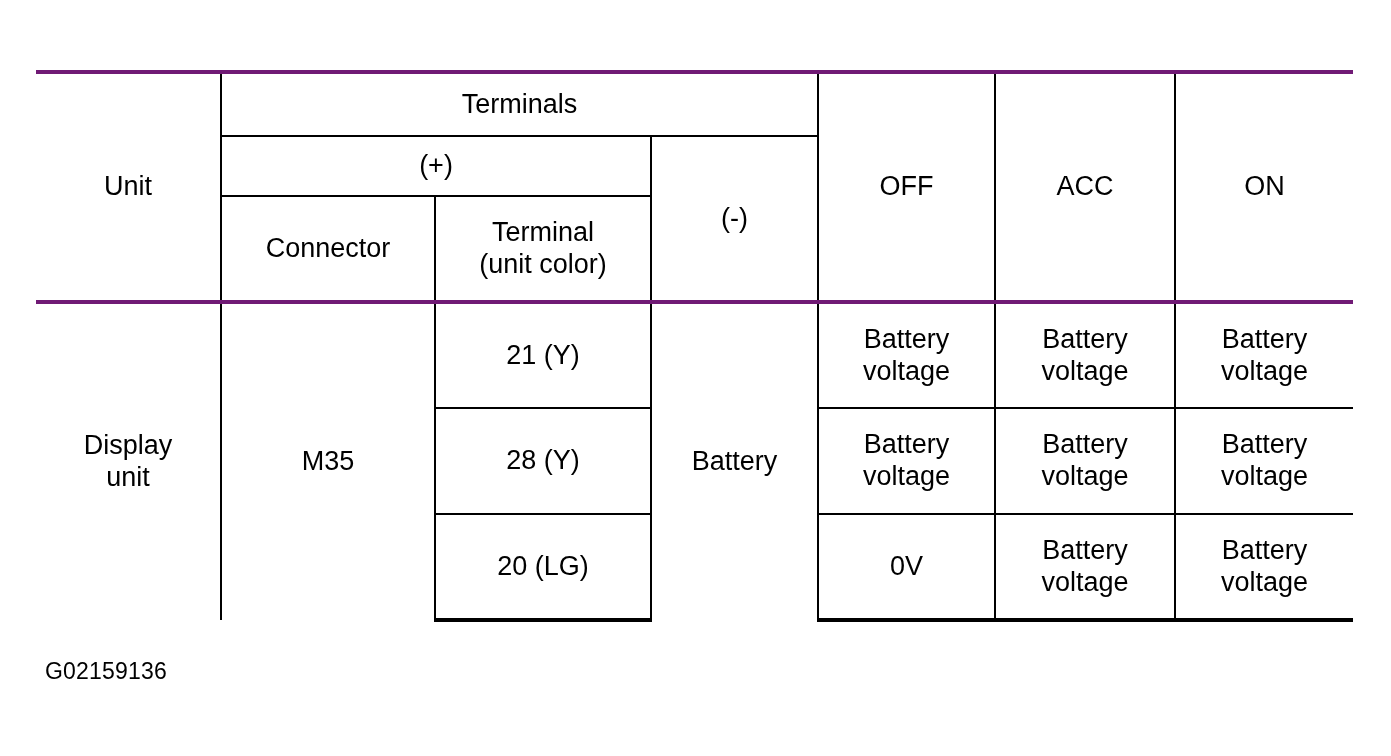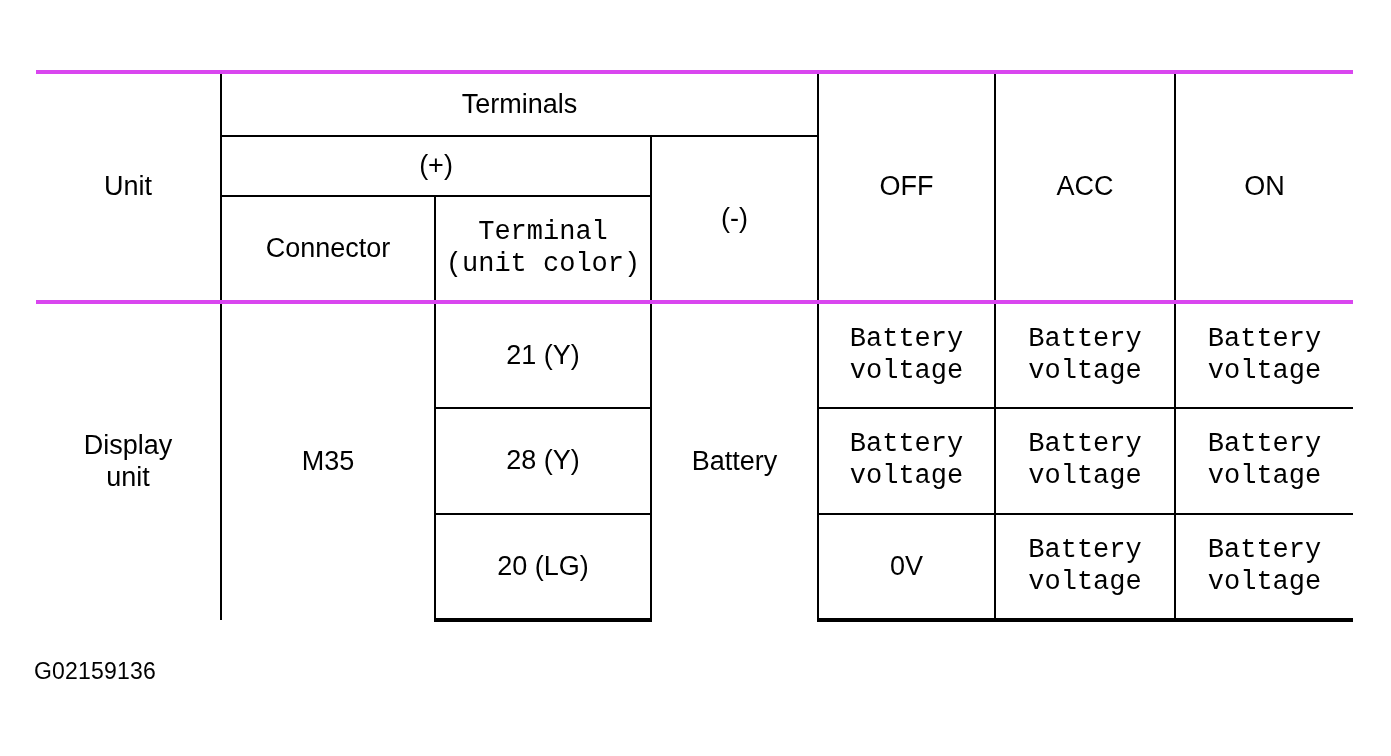--- a/index.html
+++ b/index.html
@@ -46,44 +46,44 @@
     vertical-align: middle;
     padding: 2px 4px;
     background: #fff;
   }
 
   
   .vtable td.edge-l { border-left: none; }
   .vtable td.edge-r { border-right: none; }
 
   
-  .vtable td.top-heavy  { border-top: 4px solid #d946ef; }
+  .vtable td.top-heavy  { border-top: 4px solid #701a75; }
   .vtable td.bot-heavy  { border-bottom: 4px solid #000; }
   .vtable td.no-bot    { border-bottom: none; }
 
   
   .c-unit      { width: 185px; }
   .c-conn      { width: 214px; }
   .c-term      { width: 216px; }
   .c-minus     { width: 167px; }
   .c-off       { width: 177px; }
   .c-acc       { width: 180px; }
   .c-on        { width: 178px; }
 
   
   .r-h1 { height: 64px; }
   .r-h2 { height: 60px; }
   .r-h3 { height: 106px; }
   .r-d  { height: 106px; }
 
-  .cell-2line { white-space: normal; font-family: Liberation Mono, monospace; }
+  .cell-2line { white-space: normal; }
 
   .caption {
     position: absolute;
-    left: 34px;
+    left: 45px;
     top: 658px;
     font-family: "Liberation Sans", sans-serif;
     font-size: 23px;
     letter-spacing: 0.2px;
     color: #000;
   }
 </style>
 </head>
 <body>
 

